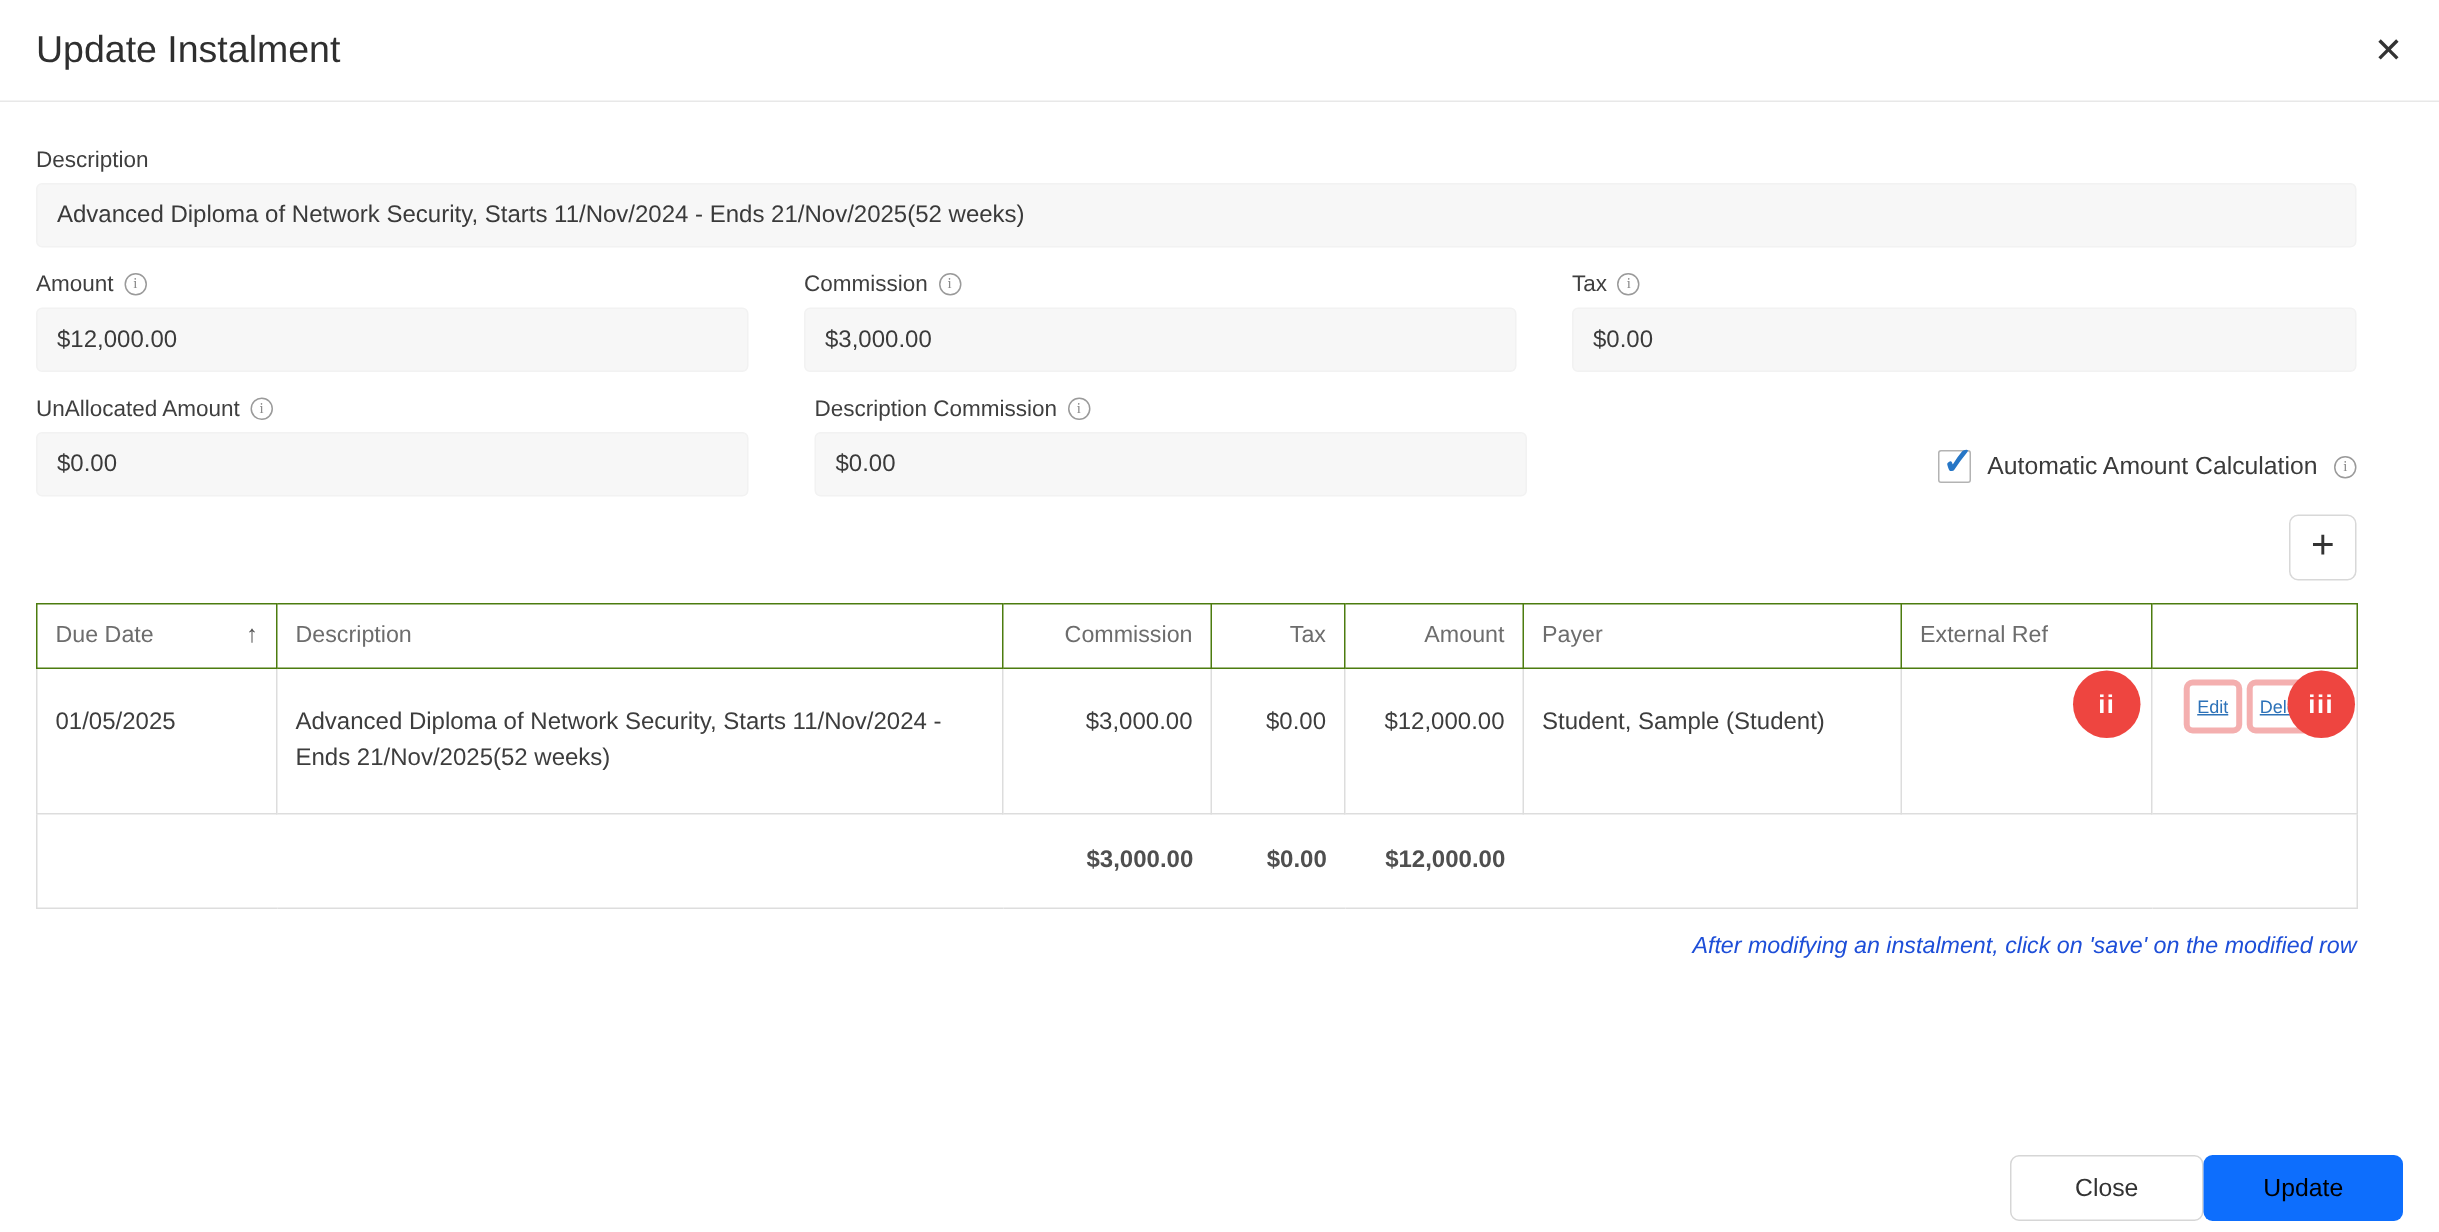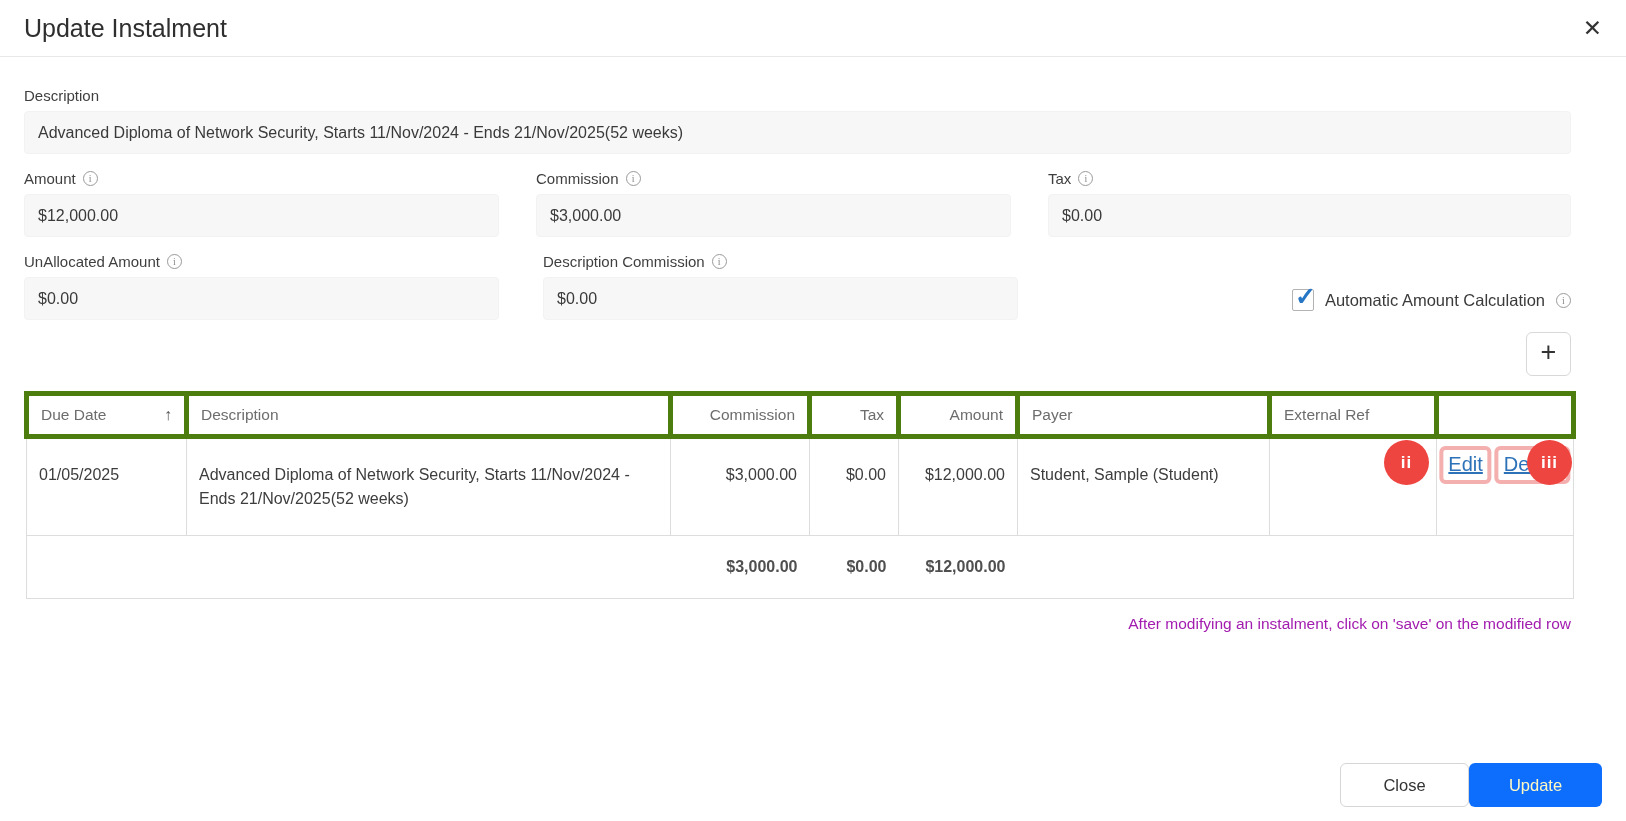--- a/index.html
+++ b/index.html
@@ -5,21 +5,21 @@
   * { margin: 0; padding: 0; box-sizing: border-box; }
   html, body { background: #fff; }
   body {
     width: 1626px; height: 821px;
     font-family: "Liberation Sans", sans-serif;
     color: #3c3c3c; position: relative; overflow: hidden;
   }
 
   
   .modal-header {
-    height: 57px; padding: 0 24px;
+    height: 68px; padding: 0 24px;
     display: flex; justify-content: space-between; align-items: center;
     border-bottom: 1px solid #e8e8e8;
   }
   .modal-title { font-size: 25px; font-weight: 400; color: #2f2f2f; }
   .close-x { font-size: 23px; color: #333; cursor: pointer; line-height: 1; font-weight: 400; }
 
   .content { margin: 0 55px 0 24px; }
 
   
   .field-label {
@@ -50,21 +50,21 @@
   .add-row { display: flex; justify-content: flex-end; margin-top: 12px; }
   .add-btn {
     width: 45px; height: 44px; background: #fff; border: 1px solid #d8d8d8; border-radius: 6px;
     font-size: 27px; color: #333; display: flex; align-items: center; justify-content: center;
     cursor: pointer; font-weight: 300; padding-bottom: 3px;
   }
 
   
   table { margin-top: 15px; border-collapse: collapse; width: 100%; table-layout: fixed; }
   th {
-    border: 5px solid #4d7c0f; font-weight: 400; color: #6d6d6d; font-size: 15.5px;
+    border: 1px solid #4d7c0f; font-weight: 400; color: #6d6d6d; font-size: 15.5px;
     padding: 0 12px; height: 43px; text-align: left; white-space: nowrap;
   }
   th.num { text-align: right; }
   .th-flex { display: flex; justify-content: space-between; align-items: center; }
   .sort-arrow { color: #555; font-size: 16px; }
   tbody td {
     border: 1px solid #ddd; font-size: 16px; color: #3d3d3d;
     padding: 24px 12px; vertical-align: top; line-height: 24px;
   }
   tbody tr { height: 84px; }
@@ -76,39 +76,39 @@
   }
   tfoot td:first-child { border-left: 1px solid #ddd; }
   tfoot td:last-child { border-right: 1px solid #ddd; }
 
   .actions-cell { position: relative; overflow: visible; padding: 0 !important; }
   .links-wrap {
     position: absolute; top: 7px; left: 50%; transform: translateX(-50%);
     display: flex; gap: 3px; align-items: center;
   }
   .link-box { border: 4px solid rgba(234, 95, 95, 0.5); border-radius: 6px; padding: 2px 5px; background: transparent; }
-  .action-link { color: #2d72b8; text-decoration: underline; font-size: 20px; cursor: pointer; white-space: nowrap; }
+  .action-link { color: #2d72b8; text-decoration: underline; font-size: 12px; cursor: pointer; white-space: nowrap; }
   .badge {
     position: absolute; width: 45px; height: 45px; border-radius: 50%;
     background: #ee4540; color: #ffffff; display: flex; align-items: center; justify-content: center;
     font-size: 17px; font-weight: 700; letter-spacing: 1px; z-index: 3;
   }
   .badge-ii { left: -53px; top: 1px; }
   .badge-iii { left: 90px; top: 1px; }
 
   .note {
-    margin-top: 16px; text-align: right; 
-    font-size: 15.5px; color: #a21caf;
+    margin-top: 16px; text-align: right; font-style: italic;
+    font-size: 15.5px; color: #1d4ed8;
   }
 
   
   .modal-footer { display: flex; justify-content: flex-end; margin: 130px 24px 0 24px; }
   .btn { height: 44px; border-radius: 6px; font-size: 16.5px; cursor: pointer; font-family: "Liberation Sans", sans-serif; }
   .btn-close { width: 129px; background: #fff; border: 1px solid #d6d6d6; color: #333; }
-  .btn-update { width: 133px; background: #0d6efd; border: none; color: #fef9c3; }
+  .btn-update { width: 133px; background: #0d6efd; border: none; color: #000000; }
 </style>
 </head>
 <body>
 
 <div class="modal-header">
   <div class="modal-title">Update Instalment</div>
   <div class="close-x">✕</div>
 </div>
 
 <div class="content">

